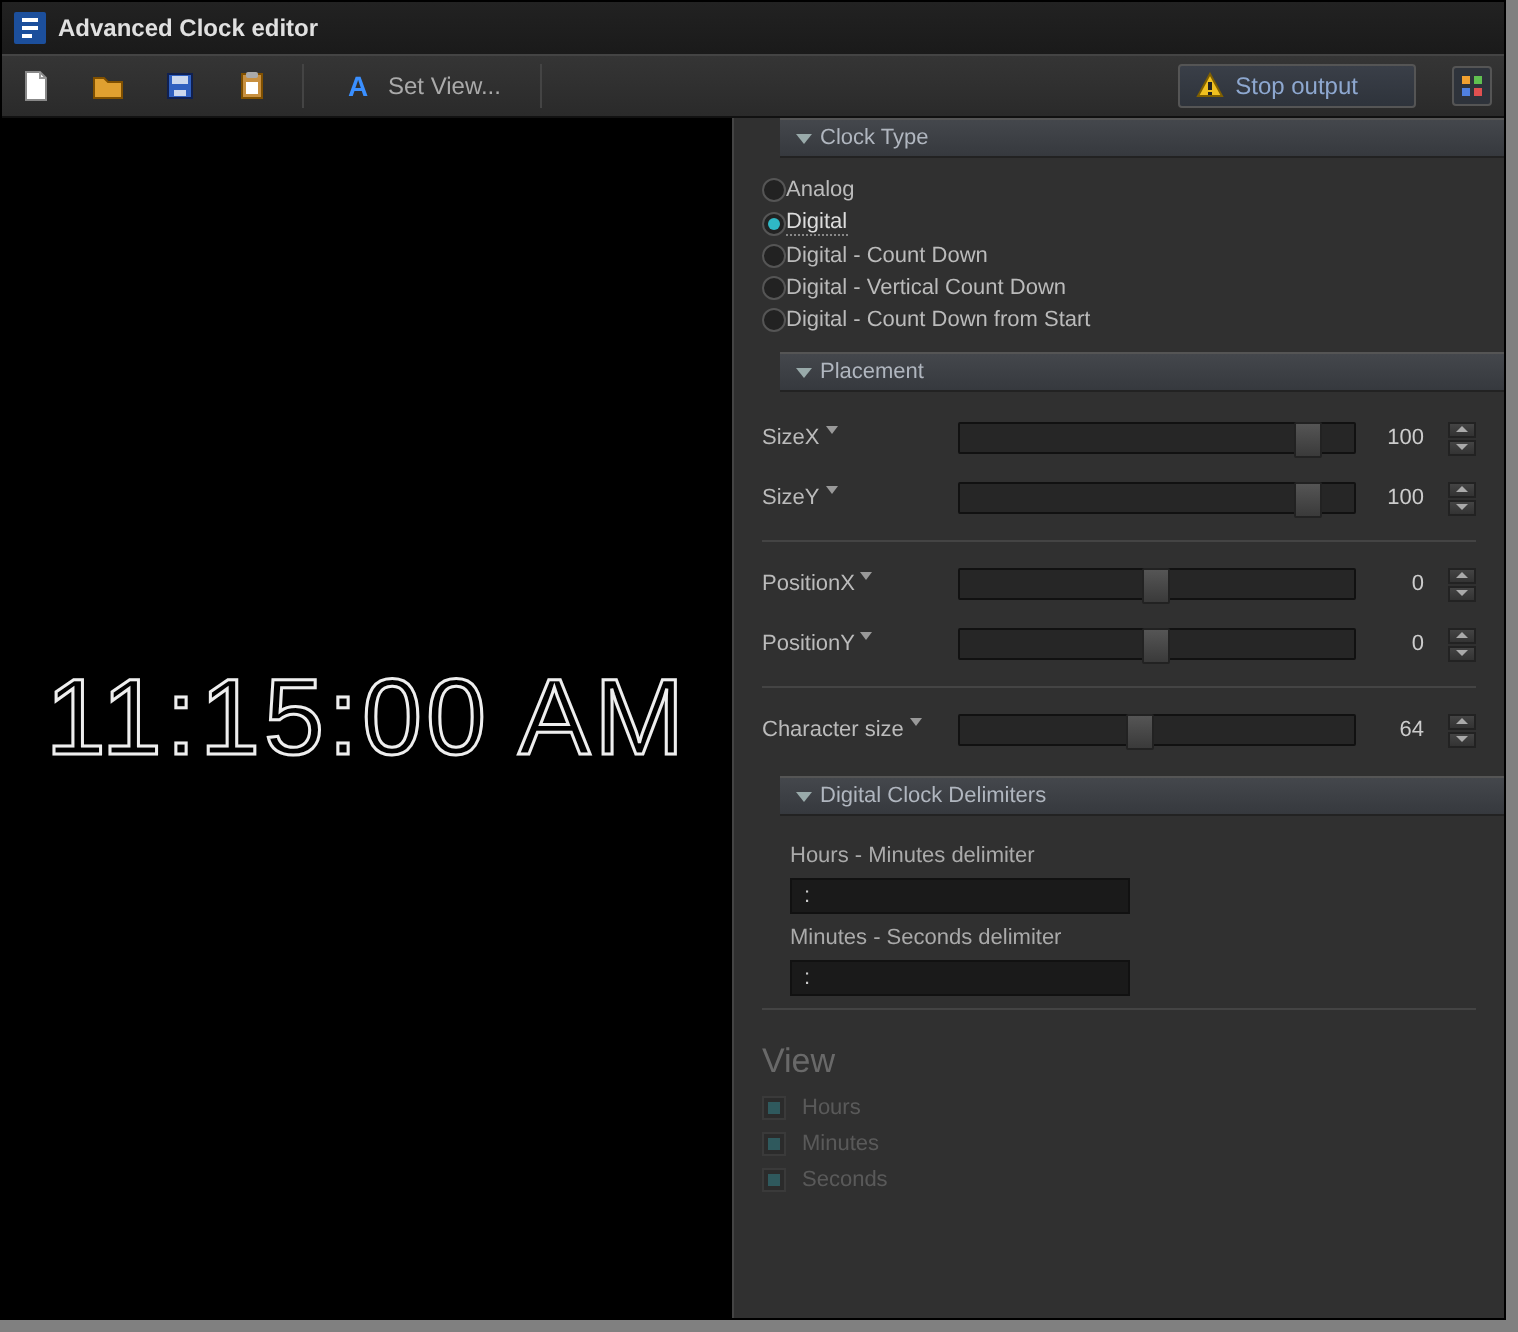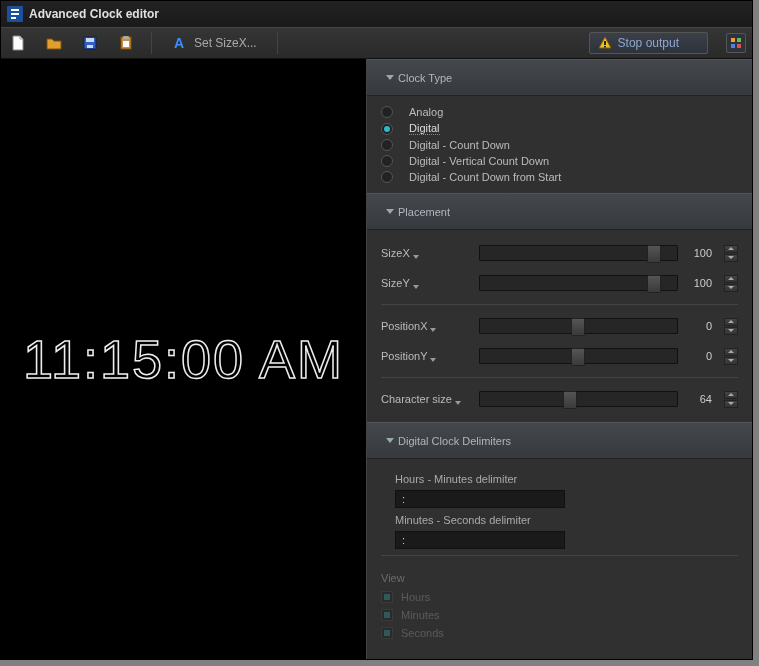--- a/index.html
+++ b/index.html
@@ -15,49 +15,49 @@
     .setfont { display:flex; align-items:center; gap:6px; cursor:pointer; padding:2px 6px; border-radius:2px; }
     .setfont span { color:#aaa; font-size:12px; }
     .stopout { margin-left:auto; display:flex; align-items:center; gap:6px; background:linear-gradient(to bottom,#3a3f48,#2e333b); border:1px solid #555; border-radius:2px; padding:3px 28px 3px 8px; cursor:pointer; height:22px; }
     .stopout span { color:#8ea8d0; font-size:12px; }
     .tail-btn { width:20px; height:20px; background:#2e333b; border:1px solid #555; border-radius:2px; margin-left:4px; cursor:pointer; display:flex; align-items:center; justify-content:center; }
     .content { flex:1; display:flex; min-height:0; }
     .preview { flex:0 0 366px; background:#000; display:flex; align-items:center; justify-content:center; border-right:1px solid #444; }
     .clocktext { color:#000; font-size:54px; letter-spacing:2px; font-weight:300; -webkit-text-stroke:1.5px #eee; font-family:Arial,sans-serif; white-space:nowrap; }
     .rpanel { flex:1; background:#303030; display:flex; flex-direction:column; overflow:hidden; position:relative; }
     .scroller { flex:1; overflow:auto; }
-    .section-hd { height:37px; background:linear-gradient(to bottom,#44474c,#36393e); border-top:1px solid #555; border-bottom:1px solid #222; display:flex; align-items:center; padding-left:19px; gap:4px; color:#b0b6bf; font-size:11px; cursor:pointer; }
+    .section-hd { height:20px; background:linear-gradient(to bottom,#44474c,#36393e); border-top:1px solid #555; border-bottom:1px solid #222; display:flex; align-items:center; padding-left:8px; gap:4px; color:#b0b6bf; font-size:11px; cursor:pointer;margin-left:23px; }
     .tri { width:0; height:0; border-left:4px solid transparent; border-right:4px solid transparent; border-top:5px solid #9aa; }
     .section-body { padding:8px 14px; }
-    .radio-row { display:flex; align-items:center; gap:16px; padding:2px 0; cursor:pointer; }
+    .radio-row { display:flex; align-items:center; gap:0; padding:2px 0; cursor:pointer; }
     .radio { width:12px; height:12px; border-radius:50%; border:1px solid #555; background:#222; display:flex; align-items:center; justify-content:center; }
     .radio.sel::after { content:""; width:6px; height:6px; border-radius:50%; background:#2fb8c5; }
     .radio-label { color:#bbb; font-size:11px; }
     .radio-label.sel { color:#ddd; border-bottom:1px dotted #888; }
     .pl-row { display:flex; align-items:center; gap:8px; padding:6px 0; }
-    .pl-label { flex:0 0 90px; color:#bbb; font-size:11px; display:flex; align-items:flex-end; }
+    .pl-label { flex:0 0 90px; color:#bbb; font-size:11px; display:flex; align-items:flex-start; }
     .caret { margin-left:3px; width:0; height:0; border-left:3px solid transparent; border-right:3px solid transparent; border-top:4px solid #999; }
     .slider { flex:1; height:16px; position:relative; background:#262626; border:1px solid #111; border-radius:1px; cursor:pointer; }
     .slider-thumb { position:absolute; top:-1px; width:14px; height:18px; background:linear-gradient(to bottom,#555,#3a3a3a); border:1px solid #222; border-radius:1px; }
     .numbox { width:30px; height:18px; color:#ccc; font-size:11px; display:flex; align-items:center; justify-content:flex-end; padding-right:4px; }
     .spinner { display:flex; flex-direction:column; gap:1px; }
     .spin { width:14px; height:8px; background:linear-gradient(to bottom,#444,#333); border:1px solid #222; cursor:pointer; display:flex; align-items:center; justify-content:center; }
     .spin::after { content:""; width:0; height:0; border-left:3px solid transparent; border-right:3px solid transparent; }
     .spin.up::after { border-bottom:3px solid #aaa; }
     .spin.dn::after { border-top:3px solid #aaa; }
     .sep-line { height:1px; background:#444; margin:6px 0; }
     .chk-row { display:flex; align-items:center; gap:8px; padding:3px 0; cursor:pointer; }
     .chk { width:12px; height:12px; border:1px solid #555; background:#222; display:flex; align-items:center; justify-content:center; }
     .chk.sel::after { content:""; width:6px; height:6px; background:#2fb8c5; }
     .chk-label { color:#bbb; font-size:11px; }
     .dim .chk-label, .dim .chk, .dim { opacity:0.55; }
     .sublabel { color:#aaa; font-size:11px; padding:6px 0 4px 14px; }
     .txtinput { width:170px; height:18px; background:#1a1a1a; border:1px solid #111; color:#ccc; font-size:11px; padding:2px 6px; margin-left:14px; }
     .view-block { padding-top:6px; padding-left:0; }
-    .view-title { color:#999; font-size:11px; padding:4px 0 4px 0; }
+    .view-title { color:#999; font-size:17px; padding:4px 0 4px 0; }
     .footer { height:36px; background:#2a2a2a; border-top:1px solid #444; display:flex; align-items:center; justify-content:flex-end; gap:8px; padding:0 14px; }
     .btn { width:82px; height:22px; background:linear-gradient(to bottom,#424449,#33363a); border:1px solid #555; border-radius:3px; color:#ccc; font-size:11px; cursor:pointer; display:flex; align-items:center; justify-content:center; }
   </style>
 </head>
 <body>
 
 <div class="window">
 
   <div class="titlebar">
     <span class="title-icon">
@@ -94,21 +94,21 @@
           <rect x="3" y="2" width="10" height="12" fill="#c89040" stroke="#805000"></rect>
           <rect x="5" y="1" width="6" height="3" fill="#aaa" rx="1"></rect>
           <rect x="5" y="6" width="6" height="6" fill="#fff"></rect>
         </svg>
       </div>
     <div class="tb-sep"></div>
     <div class="setfont">
       <svg width="16" height="16">
           <text x="2" y="13" font-size="14" font-weight="bold" fill="#3a8fff">A</text>
         </svg>
-      <span>Set SizeX...</span>
+      <span>Set View...</span>
     </div>
     <div class="tb-sep"></div>
     <div class="stopout">
       <svg width="14" height="14">
           <path d="M7 1l6 11H1z" fill="#f0c020" stroke="#806000"></path>
           <rect x="6" y="5" width="2" height="4" fill="#222"></rect>
           <rect x="6" y="10" width="2" height="1.5" fill="#222"></rect>
         </svg>
       <span>Stop output</span>
     </div>

